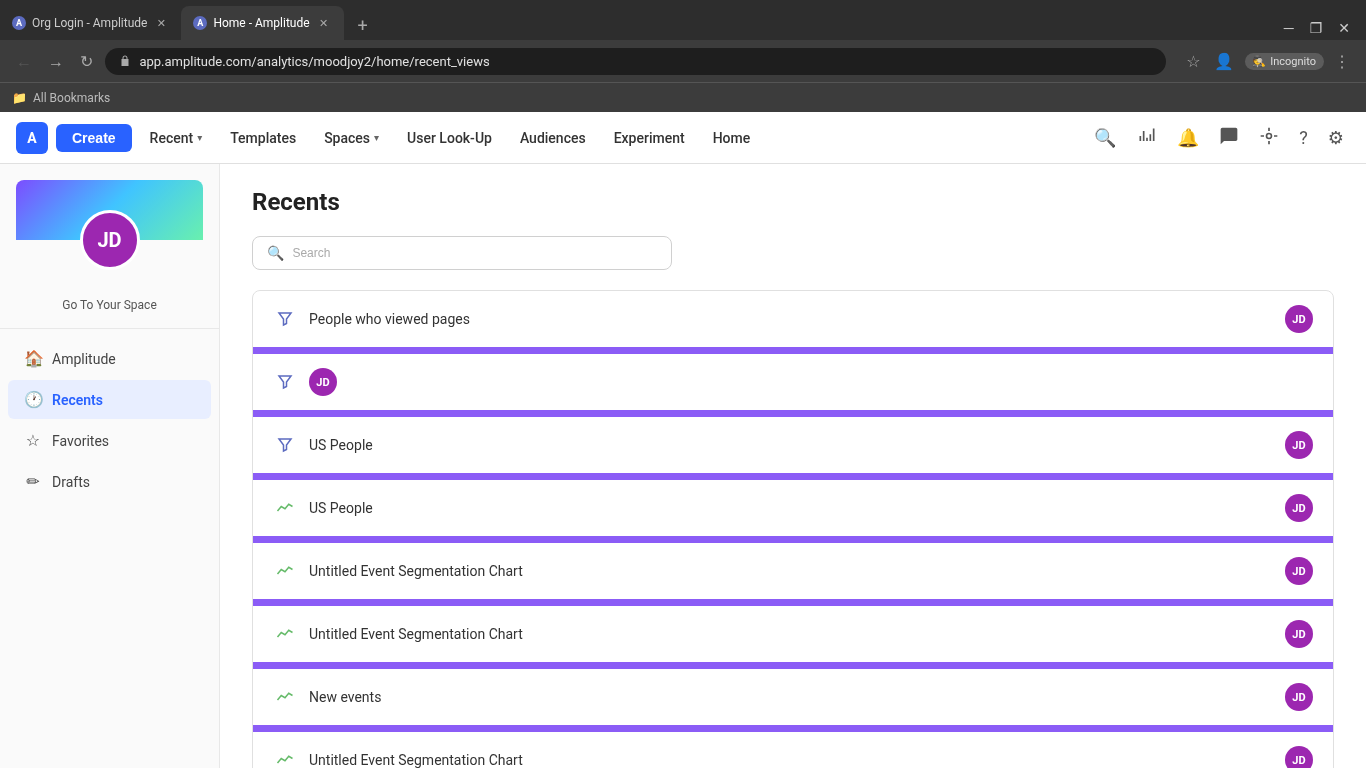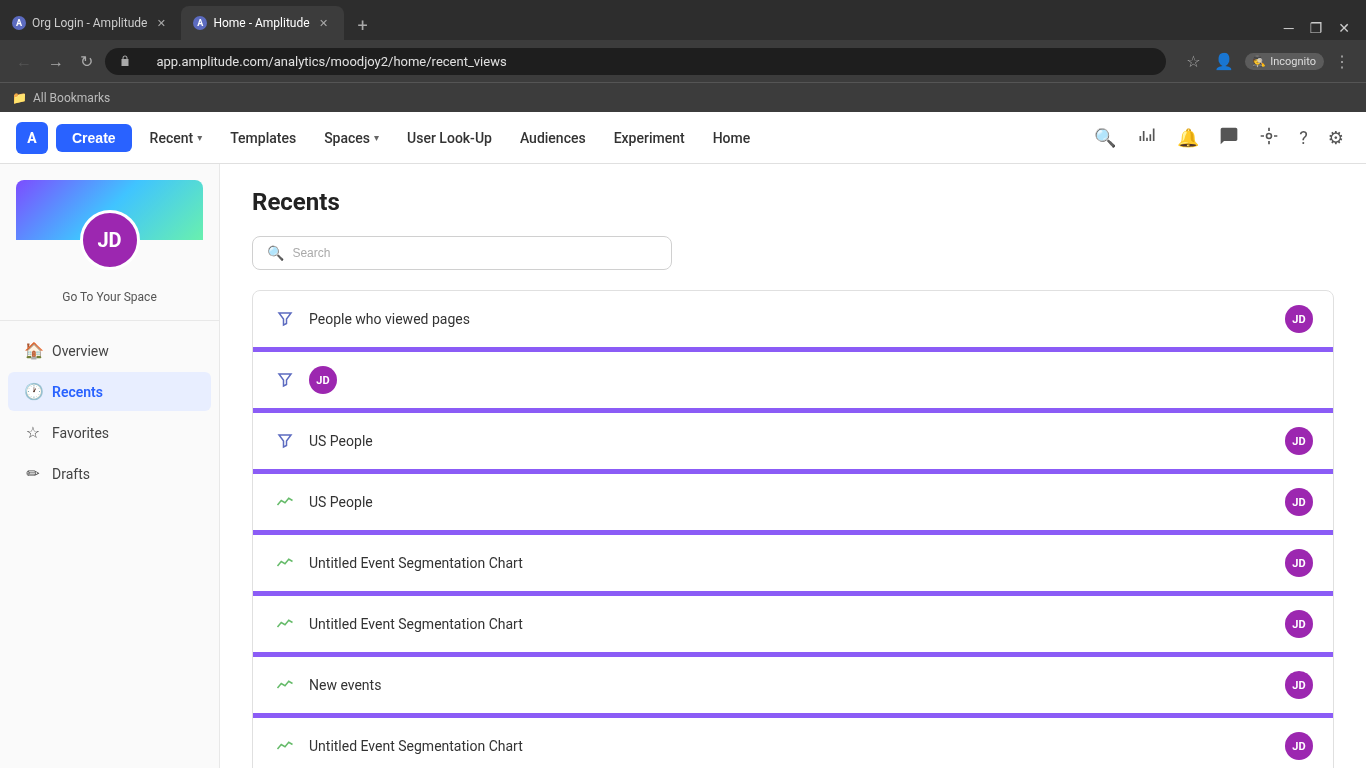--- a/index.html
+++ b/index.html
@@ -16,21 +16,21 @@
     .tab .tab-title { white-space: nowrap; overflow: hidden; text-overflow: ellipsis; max-width: 140px; font-size: 12px; }
     .tab .close-btn { margin-left: auto; width: 16px; height: 16px; border-radius: 50%; display: flex; align-items: center; justify-content: center; font-size: 11px; color: #aaa; cursor: pointer; flex-shrink: 0; }
     .new-tab-btn { width: 30px; height: 30px; display: flex; align-items: center; justify-content: center; color: #aaa; font-size: 18px; cursor: pointer; margin-left: 4px; }
     .window-controls { margin-left: auto; display: flex; align-items: center; gap: 8px; padding-right: 12px; padding-bottom: 4px; }
     .win-ctrl { color: #ccc; font-size: 14px; cursor: pointer; padding: 0 4px; }
 
     
     .address-bar { background: #3c3c3c; display: flex; align-items: center; padding: 6px 12px; gap: 8px; height: 42px; }
     .nav-btn { color: #aaa; font-size: 16px; cursor: pointer; padding: 4px; border-radius: 4px; }
     .nav-btn.disabled { color: #555; cursor: default; }
-    .url-bar { flex: 1; background: #1e1e1e; border-radius: 20px; padding: 6px 14px; display: flex; align-items: center; gap: 25px; }
+    .url-bar { flex: 1; background: #1e1e1e; border-radius: 20px; padding: 6px 14px; display: flex; align-items: center; gap: 8px; }
     .url-text { color: #e0e0e0; font-size: 13px; }
     .toolbar-icons { display: flex; align-items: center; gap: 6px; margin-left: 8px; }
     .toolbar-icon { color: #aaa; font-size: 16px; cursor: pointer; padding: 4px; }
     .incognito-badge { background: #5c5c5c; color: #ddd; font-size: 11px; padding: 2px 8px; border-radius: 10px; display: flex; align-items: center; gap: 4px; }
     .bookmarks-bar { background: #3c3c3c; border-top: 1px solid #555; padding: 4px 12px; display: flex; align-items: center; gap: 6px; height: 30px; }
     .bookmarks-label { color: #bbb; font-size: 12px; text-align: center; }
     .bookmark-icon { color: #aaa; font-size: 12px; }
 
     
     .app { display: flex; flex-direction: column; height: calc(768px - 112px); }
@@ -45,37 +45,37 @@
     .nav-icon { color: #555; font-size: 18px; cursor: pointer; padding: 6px; border-radius: 4px; }
 
     
     .main-content { display: flex; flex: 1; overflow: hidden; }
 
     
     .sidebar { width: 220px; border-right: 1px solid #e8e8e8; display: flex; flex-direction: column; overflow-y: auto; background: #fafafa; }
     .sidebar-profile { padding: 16px; display: flex; flex-direction: column; align-items: center; border-bottom: 1px solid #e8e8e8; }
     .profile-banner { width: 100%; height: 60px; background: linear-gradient(135deg, #7c4dff 0%, #40c4ff 50%, #69f0ae 100%); border-radius: 8px 8px 0 0; margin-bottom: -30px; position: relative; }
     .profile-avatar { width: 60px; height: 60px; background: #9c27b0; border-radius: 50%; display: flex; align-items: center; justify-content: center; color: #fff; font-size: 20px; font-weight: bold; border: 3px solid #fff; position: relative; z-index: 1; margin-bottom: 8px; }
-    .go-to-space { font-size: 12px; color: #555; cursor: pointer; margin-top: 12px; }
+    .go-to-space { font-size: 12px; color: #555; cursor: pointer; margin-top: 20px; }
     .sidebar-nav { padding: 8px 0; }
     .sidebar-item { display: flex; align-items: center; gap: 10px; padding: 10px 16px; cursor: pointer; font-size: 14px; color: #444; border-radius: 6px; margin: 2px 8px; }
     .sidebar-item.active { background: #e8eeff; color: #2962ff; font-weight: 600; }
     .sidebar-item .item-icon { font-size: 16px; width: 18px; text-align: center; }
 
     
     .recents-content { flex: 1; padding: 24px 32px; overflow-y: auto; }
     .recents-title { font-size: 24px; font-weight: 700; color: #222; margin-bottom: 20px; }
     .search-bar { display: flex; align-items: center; border: 1.5px solid #d0d0d0; border-radius: 8px; padding: 8px 14px; gap: 8px; max-width: 420px; margin-bottom: 20px; background: #fff; }
     .search-icon { color: #888; font-size: 14px; }
     .search-input { border: none; outline: none; font-size: 12px; color: #333; width: 100%; background: transparent; }
     .search-input::placeholder { color: #aaa; }
 
     
     .recents-list { border: 1px solid #e0e0e0; border-radius: 8px; overflow: hidden; }
-    .recent-item { display: flex; align-items: center; padding: 14px 20px; border-bottom: 5px solid #8b5cf6; cursor: pointer; transition: background 0.15s; }
+    .recent-item { display: flex; align-items: center; padding: 14px 20px; border-bottom: 7px solid #8b5cf6; cursor: pointer; transition: background 0.15s; }
     .recent-item:last-child { border-bottom: none; }
     .item-type-icon { width: 24px; height: 24px; display: flex; align-items: center; justify-content: center; margin-right: 12px; flex-shrink: 0; }
     .item-name { flex: 1; font-size: 14px; color: #333; }
     .item-avatar { width: 28px; height: 28px; background: #9c27b0; border-radius: 50%; display: flex; align-items: center; justify-content: center; color: #fff; font-size: 11px; font-weight: bold; flex-shrink: 0; }
   </style>
 </head>
 <body>
 
 <div class="browser-chrome">
 
@@ -184,21 +184,21 @@
       <div class="sidebar-profile">
         <div class="profile-banner"></div>
         <div class="profile-avatar">
           <span>JD</span>
         </div>
         <span class="go-to-space">Go To Your Space</span>
       </div>
       <div class="sidebar-nav">
         <div class="sidebar-item">
           <span class="item-icon">🏠</span>
-          <span>Overview</span>
+          <span>Amplitude</span>
         </div>
         <div class="sidebar-item active">
           <span class="item-icon">🕐</span>
           <span>Recents</span>
         </div>
         <div class="sidebar-item">
           <span class="item-icon">☆</span>
           <span>Favorites</span>
         </div>
         <div class="sidebar-item">

